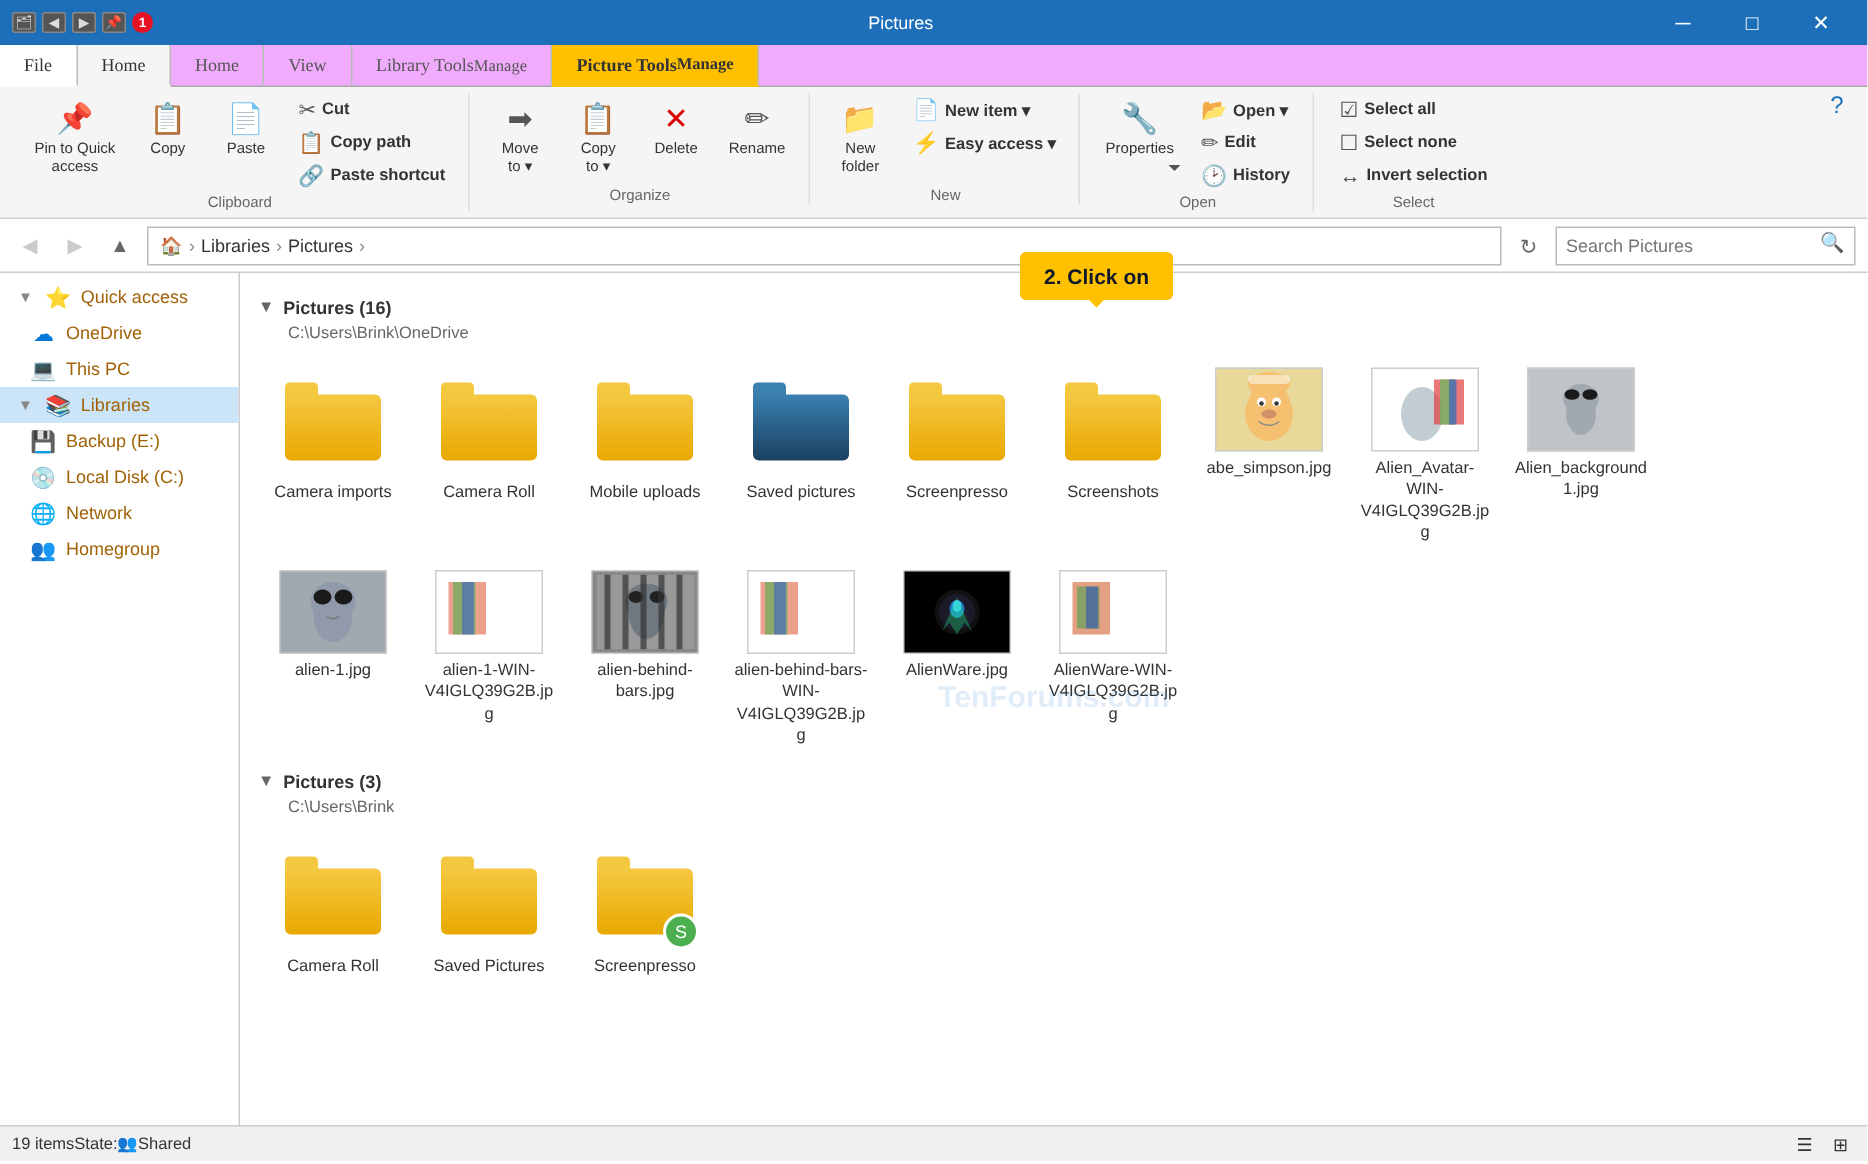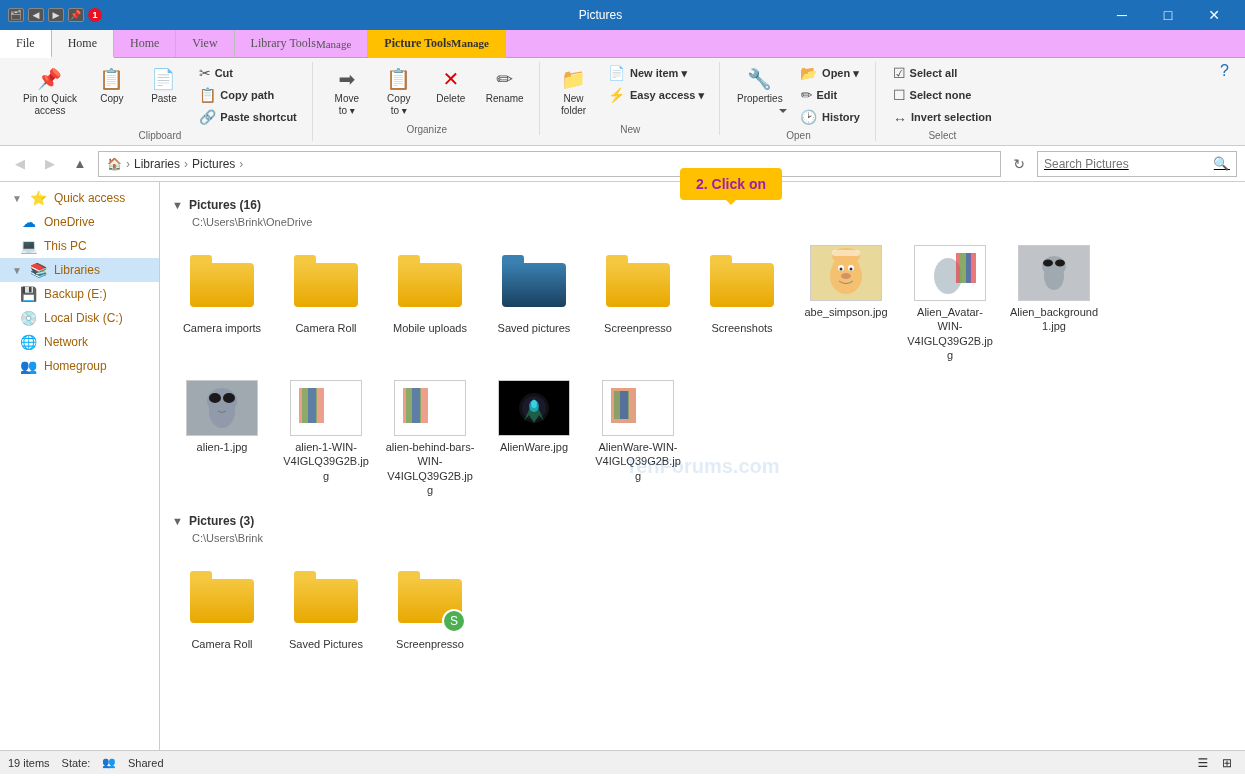--- a/index.html
+++ b/index.html
@@ -42,21 +42,21 @@
     .help-btn { margin-left: auto; display: flex; align-items: center; padding: 0 8px; }
 
     
     .address-bar { display: flex; align-items: center; padding: 4px 8px; gap: 6px; border-bottom: 1px solid #ccc; background: #fff; height: 36px; }
     .nav-btn { width: 24px; height: 24px; display: flex; align-items: center; justify-content: center; cursor: pointer; border: 1px solid transparent; border-radius: 2px; font-size: 13px; color: #666; }
     .nav-btn.disabled { color: #ccc; cursor: default; }
     .address-path { flex: 1; display: flex; align-items: center; border: 1px solid #bbb; padding: 3px 8px; background: #fff; height: 26px; font-size: 12px; gap: 4px; }
     .path-sep { color: #888; }
     .path-part { cursor: pointer; color: #333; }
     .refresh-btn { width: 24px; height: 24px; display: flex; align-items: center; justify-content: center; cursor: pointer; font-size: 14px; color: #666; border: 1px solid transparent; border-radius: 2px; }
-    .search-box { display: flex; align-items: center; border: 1px solid #bbb; padding: 2px 6px; width: 200px; height: 26px; text-decoration: underline; }
+    .search-box { display: flex; border: 1px solid #bbb; padding: 2px 6px; width: 200px; height: 26px; }
     .search-box input { border: none; outline: none; font-size: 12px; flex: 1; color: #333; }
     .search-icon { color: #888; font-size: 13px; }
 
     
     .main { display: flex; height: calc(776px - 30px - 28px - 90px - 36px - 24px); }
 
     
     .sidebar { width: 160px; border-right: 1px solid #ccc; background: #fff; overflow-y: auto; padding: 4px 0; flex-shrink: 0; }
     .sidebar-item { display: flex; align-items: center; padding: 4px 8px 4px 12px; cursor: pointer; gap: 6px; }
     .sidebar-item.selected { background: #cce4f7; }
@@ -83,26 +83,26 @@
     .folder-tab { width: 22px; height: 10px; background: #f5c842; border-radius: 3px 3px 0 0; position: absolute; top: 0; left: 0; }
 
     
     .img-thumb { width: 72px; height: 56px; border: 1px solid #ccc; object-fit: cover; }
 
     
     .folder-dark .folder-body { background: linear-gradient(180deg, #2a6090 0%, #1a4060 100%); }
     .folder-dark .folder-tab { background: #2a6090; }
 
     
-    .status-bar { display: flex; align-items: center; padding: 4px 8px; border-top: 1px solid #ccc; background: #f0f0f0; height: 24px; font-size: 11px; color: #333; gap: 12px; }
+    .status-bar { display: flex; align-items: center; padding: 4px 8px; border-top: 1px solid #ccc; background: #f0f0f0; height: 24px; font-size: 11px; color: #333; gap: 0; }
     .status-right { margin-left: auto; display: flex; gap: 4px; }
     .view-btn { width: 20px; height: 20px; display: flex; align-items: center; justify-content: center; cursor: pointer; font-size: 12px; }
 
     
-    .callout { position: absolute; background: #ffc000; color: #a21caf; padding: 8px 16px; border-radius: 4px; font-size: 14px; font-weight: bold; z-index: 100; top: 168px; left: 680px; }
+    .callout { position: absolute; background: #ffc000; color: #0f172a; padding: 8px 16px; border-radius: 4px; font-size: 14px; font-weight: bold; z-index: 100; top: 168px; left: 680px; }
     .callout::after { content: ''; position: absolute; bottom: -10px; left: 50%; transform: translateX(-50%); border: 5px solid transparent; border-top-color: #ffc000; }
 
     
     .thumb-alien { background: #c8c8c8; display: flex; align-items: center; justify-content: center; font-size: 28px; }
     .thumb-abe { background: #e8d89a; display: flex; align-items: center; justify-content: center; font-size: 28px; }
     .thumb-alien-bars { background: #888; display: flex; align-items: center; justify-content: center; }
     .thumb-paint { background: #fff; display: flex; align-items: center; justify-content: center; }
     .thumb-alienware { background: #000; display: flex; align-items: center; justify-content: center; color: #1af; font-size: 10px; }
 
     .watermark { position: absolute; top: 50%; left: 50%; transform: translate(-50%, -50%); font-size: 20px; color: rgba(0,100,200,0.12); font-weight: bold; pointer-events: none; white-space: nowrap; z-index: 50; }
@@ -466,20 +466,37 @@
           <svg width="65" height="50" viewBox="0 0 65 50">
             <rect width="65" height="50" fill="#fff"></rect>
             <rect x="5" y="5" width="25" height="35" fill="#e06040" opacity="0.6"></rect>
             <rect x="8" y="5" width="15" height="35" fill="#50b050" opacity="0.6"></rect>
             <rect x="14" y="5" width="8" height="35" fill="#4060d0" opacity="0.6"></rect>
           </svg>
         </div>
         <div class="file-item-label">alien-1-WIN-V4IGLQ39G2B.jpg</div>
       </div>
 
+      <div class="file-item">
+        <div class="file-item-icon img-thumb thumb-alien-bars" style="width:72px;height:56px;background:#888;display:flex;align-items:center;justify-content:center;border:1px solid #ccc;">
+          <svg width="65" height="50" viewBox="0 0 65 50">
+            <rect width="65" height="50" fill="#999"></rect>
+            <ellipse cx="33" cy="25" rx="12" ry="18" fill="#707880"></ellipse>
+            <ellipse cx="33" cy="18" rx="14" ry="12" fill="#707880"></ellipse>
+            <ellipse cx="26" cy="15" rx="5" ry="4" fill="#222"></ellipse>
+            <ellipse cx="40" cy="15" rx="5" ry="4" fill="#222"></ellipse>
+            <rect x="5" y="0" width="4" height="50" fill="#333" opacity="0.7"></rect>
+            <rect x="17" y="0" width="4" height="50" fill="#333" opacity="0.7"></rect>
+            <rect x="29" y="0" width="4" height="50" fill="#333" opacity="0.7"></rect>
+            <rect x="41" y="0" width="4" height="50" fill="#333" opacity="0.7"></rect>
+            <rect x="53" y="0" width="4" height="50" fill="#333" opacity="0.7"></rect>
+          </svg>
+        </div>
+        <div class="file-item-label">alien-behind-bars.jpg</div>
+      </div>
 
       <div class="file-item">
         <div class="file-item-icon img-thumb thumb-paint" style="width:72px;height:56px;background:#fff;display:flex;align-items:center;justify-content:center;border:1px solid #ccc;">
           <svg width="65" height="50" viewBox="0 0 65 50">
             <rect width="65" height="50" fill="#fff"></rect>
             <rect x="5" y="5" width="25" height="35" fill="#e06040" opacity="0.6"></rect>
             <rect x="8" y="5" width="15" height="35" fill="#50b050" opacity="0.6"></rect>
             <rect x="14" y="5" width="8" height="35" fill="#4060d0" opacity="0.6"></rect>
           </svg>
         </div>

